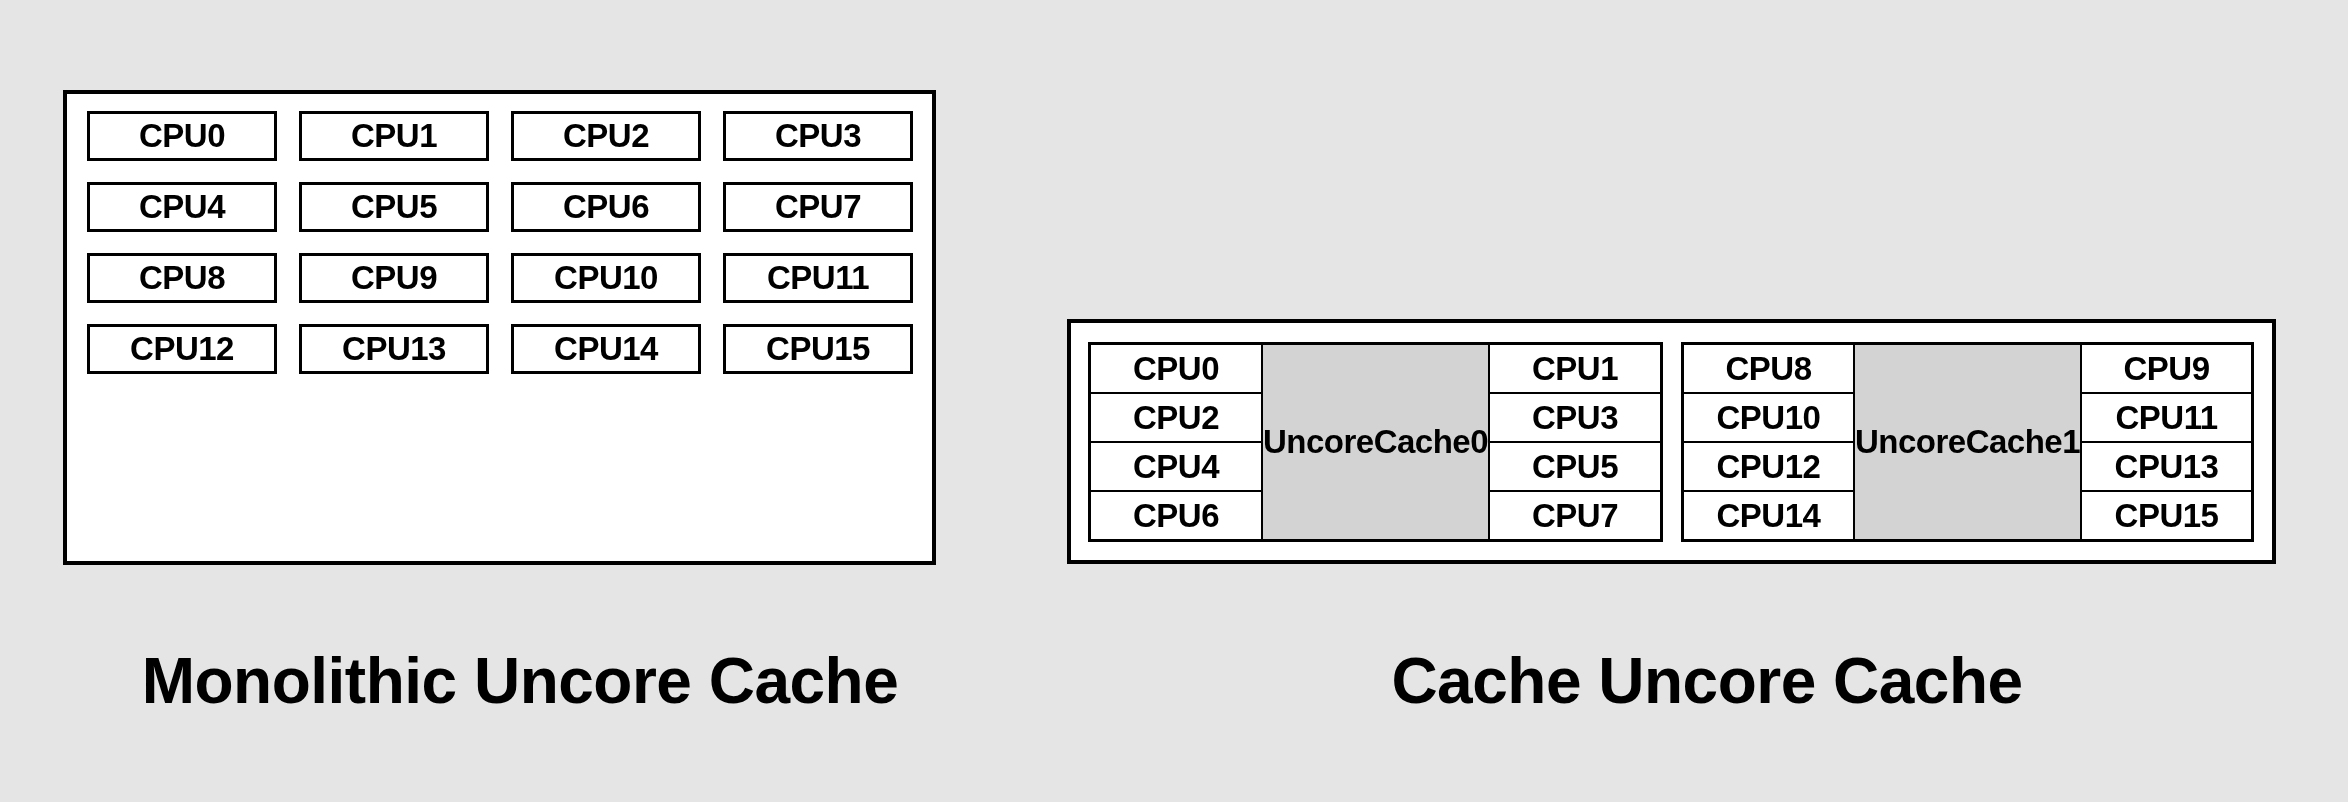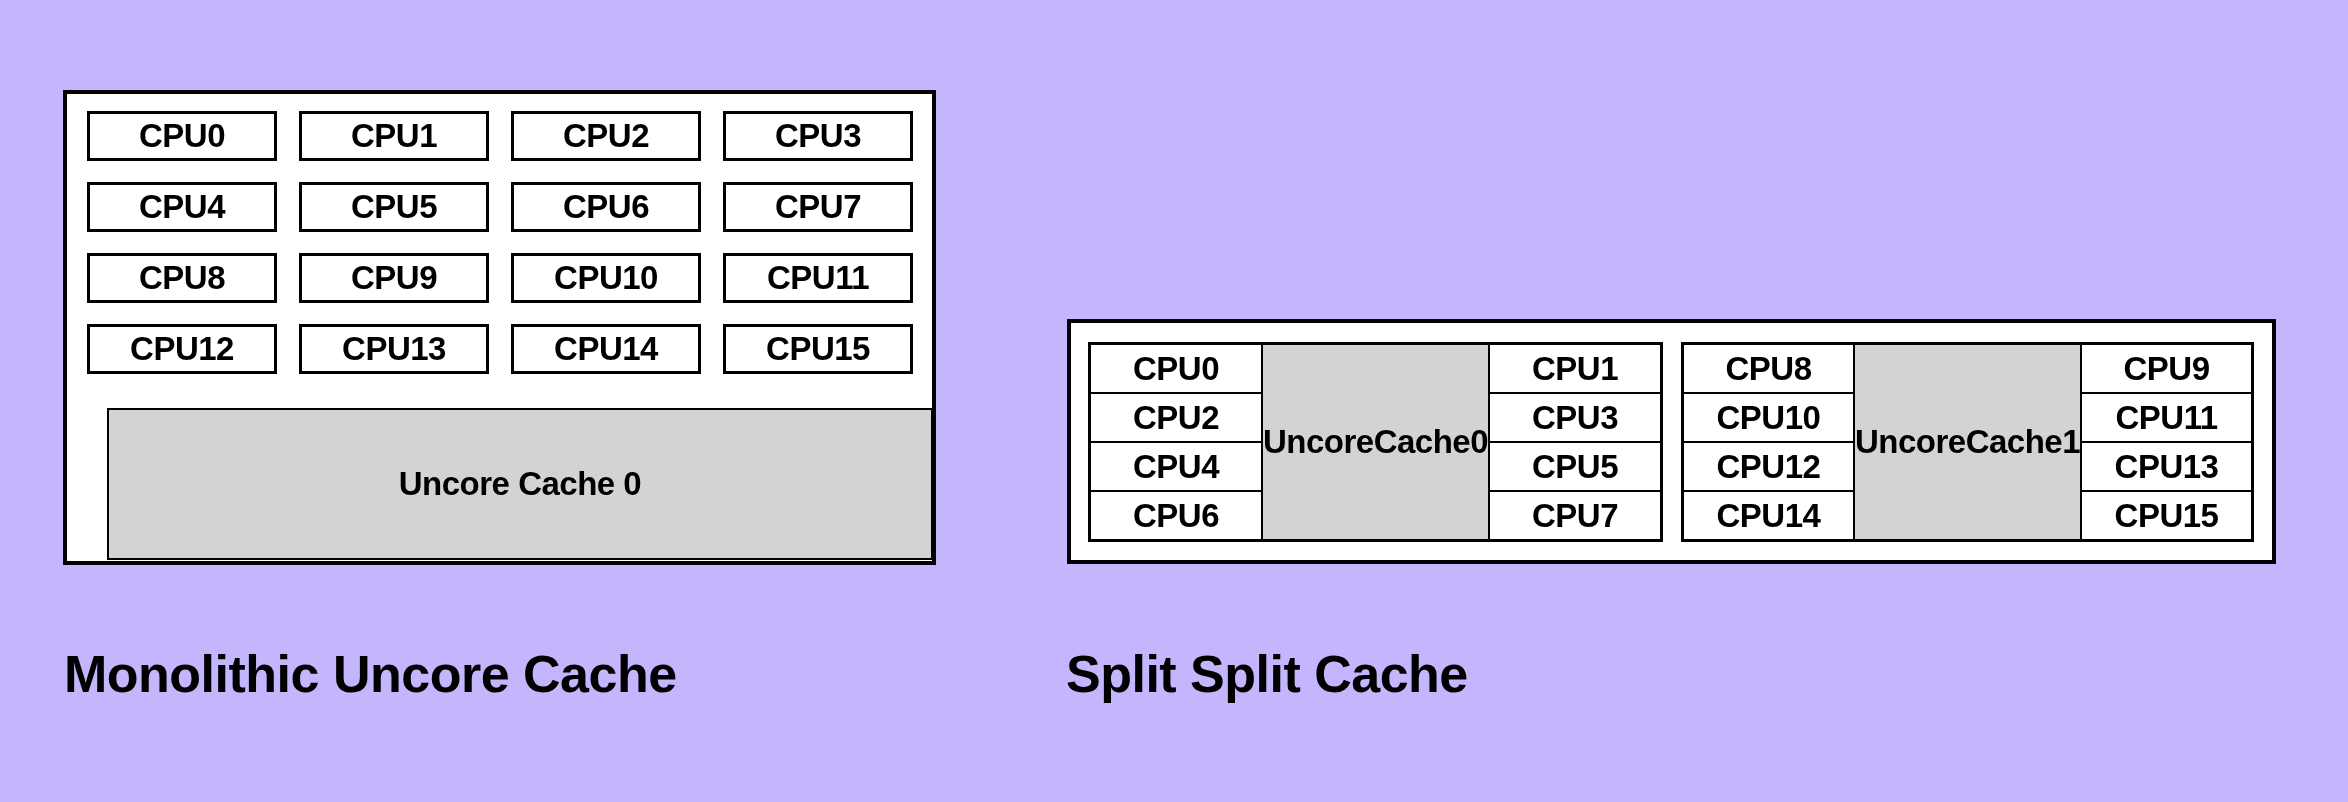--- a/index.html
+++ b/index.html
@@ -5,21 +5,21 @@
   * { margin: 0; padding: 0; box-sizing: border-box; }
   html, body { background: #ffffff; }
   body {
     font-family: "Liberation Sans", sans-serif;
     color: #000000;
   }
   .canvas {
     position: relative;
     width: 2348px;
     height: 802px;
-    background: #c4b5fd;
+    background: #e5e5e5;
     overflow: hidden;
   }
 
   
   .mono-box {
     position: absolute;
     left: 63px; top: 90px;
     width: 873px; height: 475px;
     border: 4px solid #000;
     background: #fff;
@@ -95,21 +95,22 @@
     grid-row: 1 / span 4;
     background: #d3d3d3;
     flex-direction: row;
     line-height: 52px;
   }
 
   
   .caption {
     position: absolute;
     top: 644px;
-    font-size: 52px;
+    text-align: center;
+    font-size: 64px;
     font-weight: bold;
     letter-spacing: -0.5px;
     white-space: nowrap;
   }
   .caption-left  { left: 64px;   width: 912px; }
   .caption-right { left: 1066px; width: 1282px; }
 </style>
 </head>
 <body>
 
@@ -128,21 +129,20 @@
         <div class="cpu-box">CPU7</div>
         <div class="cpu-box">CPU8</div>
         <div class="cpu-box">CPU9</div>
         <div class="cpu-box">CPU10</div>
         <div class="cpu-box">CPU11</div>
         <div class="cpu-box">CPU12</div>
         <div class="cpu-box">CPU13</div>
         <div class="cpu-box">CPU14</div>
         <div class="cpu-box">CPU15</div>
       </div>
-      <div class="mono-cache">Uncore Cache 0</div>
     </div>
   </div>
   <div class="caption caption-left">Monolithic Uncore Cache</div>
 
   <div class="split-box">
 
     <div class="split-table t1">
       <div class="cell">CPU0</div>
       <div class="cell">CPU2</div>
       <div class="cell">CPU4</div>
@@ -168,15 +168,15 @@
         <div>Cache</div>
         <div>1</div>
       </div>
       <div class="cell">CPU9</div>
       <div class="cell">CPU11</div>
       <div class="cell">CPU13</div>
       <div class="cell">CPU15</div>
     </div>
 
   </div>
-  <div class="caption caption-right">Split Split Cache</div>
+  <div class="caption caption-right">Cache Uncore Cache</div>
 
 </div>
 
 </body></html>

